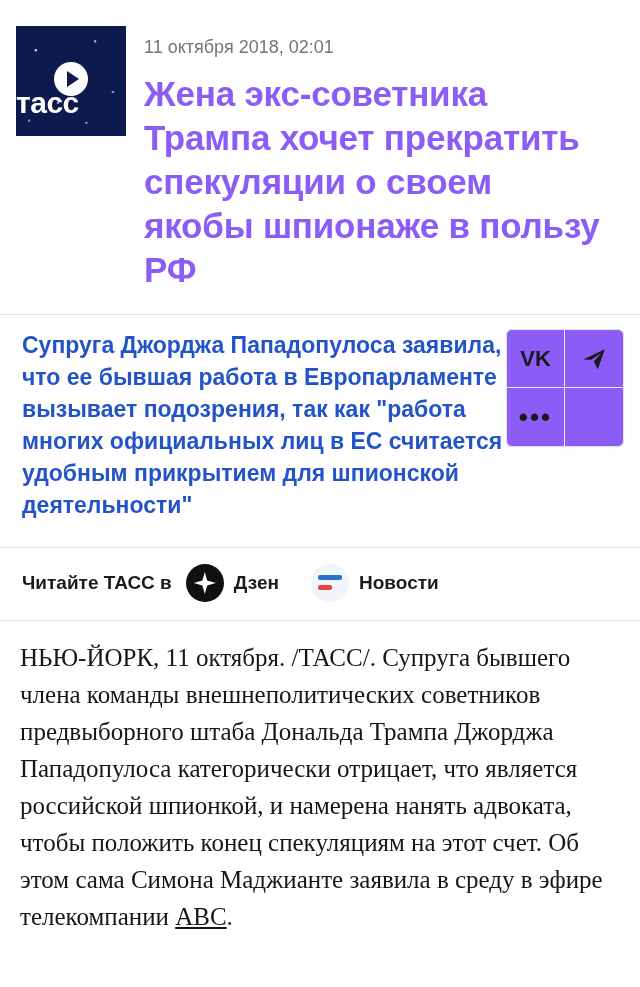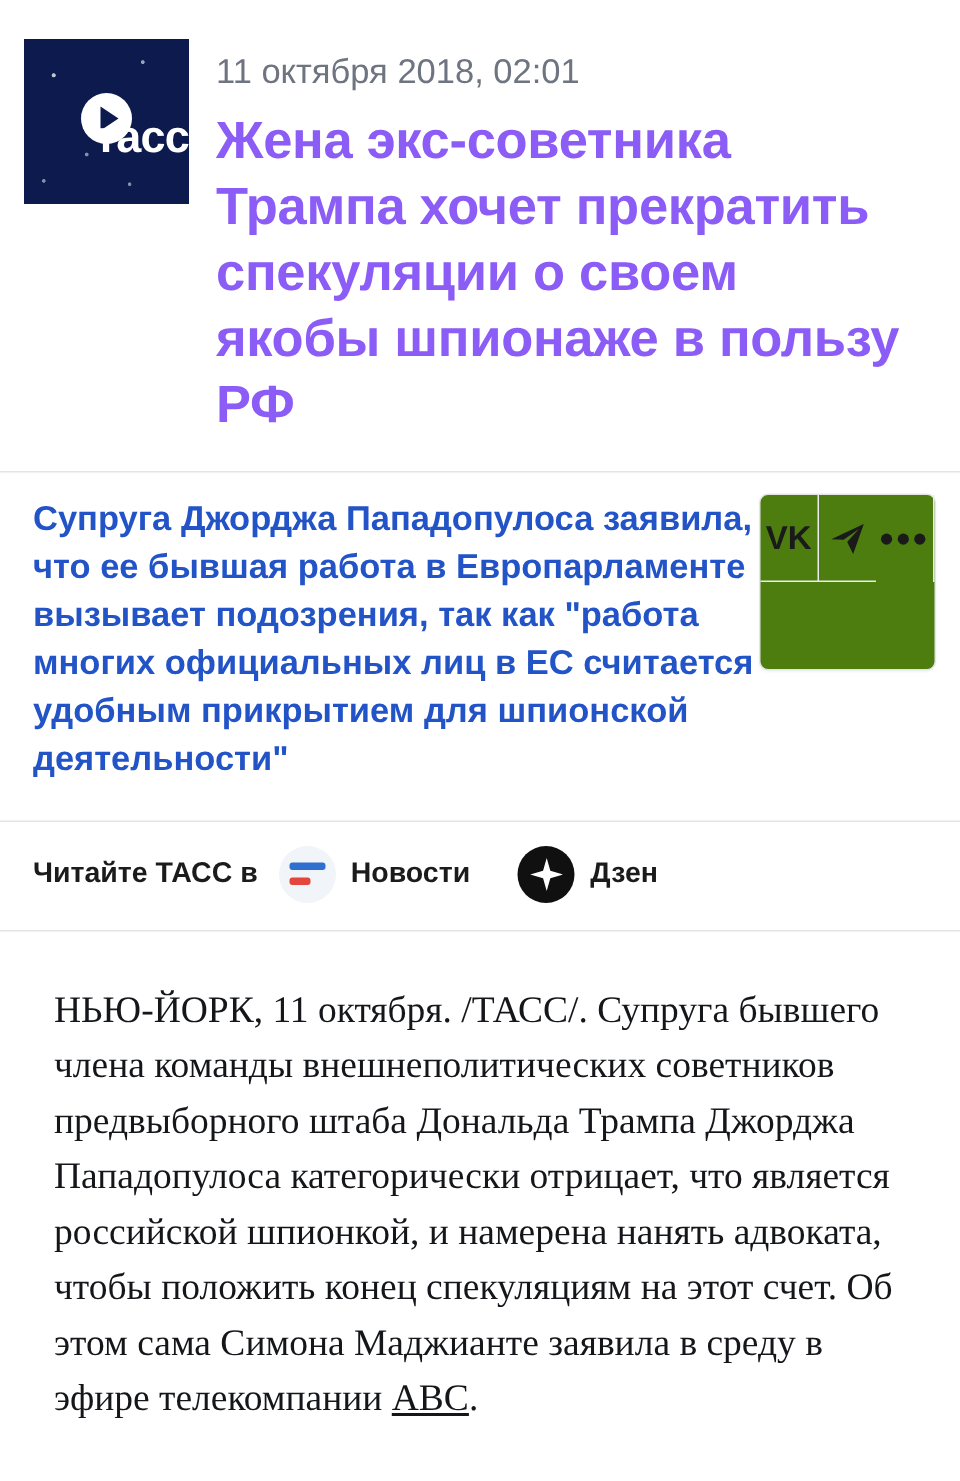--- a/index.html
+++ b/index.html
@@ -59,35 +59,35 @@
     left: 13px;
     top: 9px;
     border-left: 12px solid #0d1a4e;
     border-top: 8px solid transparent;
     border-bottom: 8px solid transparent;
   }
   .logo .wordmark {
     position: absolute;
     left: 0;
     right: 0;
-    bottom: 27px;
-    text-align: right;
+    bottom: 16px;
+    text-align: left;
     color: #ffffff;
     font-size: 30px;
     font-weight: bold;
     letter-spacing: -0.5px;
     font-family: "Liberation Sans", sans-serif;
   }
   .head-content {
     margin-left: 122px;
     padding-right: 8px;
   }
   .date {
     color: #6f7580;
-    font-size: 23px;
+    font-size: 18px;
     line-height: 22px;
     padding-top: 10px;
     margin-bottom: 14px;
   }
   .title {
     color: #8b5cf6;
     font-size: 35px;
     line-height: 44px;
     font-weight: bold;
     letter-spacing: -0.2px;
@@ -111,23 +111,23 @@
   }
   .share {
     position: absolute;
     right: 16px;
     top: 14px;
     width: 116px;
     height: 116px;
     border: 1px solid #e3e5e9;
     border-radius: 6px;
     display: grid;
-    grid-template-columns: 1fr 1fr 1fr;
+    grid-template-columns: 1fr 1fr;
     grid-template-rows: 1fr 1fr;
-    background: #4d7c0f;
+    background: #8b5cf6;
     box-shadow: 0 1px 2px rgba(0,0,0,.05);
   }
   .share div {
     display: flex;
     align-items: center;
     justify-content: center;
     color: #1a1a1a;
     font-size: 22px;
     font-weight: bold;
     border-right: 1px solid #e9ebee;
@@ -211,21 +211,21 @@
     color: #1b1b1b;
     font-size: 19px;
     font-weight: bold;
   }
   
   .article {
     padding: 18px 20px 0 20px;
     box-sizing: border-box;
   }
   .article p {
-    margin: 16px;
+    margin: 0;
     color: #14161a;
     font-family: "Liberation Serif", serif;
     font-size: 25px;
     line-height: 37px;
     text-align: left;
   }
   .article .u { text-decoration: underline; }
 </style>
 </head>
 <body>
@@ -256,27 +256,27 @@
         </svg>
       </div>
       <div class="dots">•••</div>
     </div>
   </div>
 
   <div class="readon">
     <div class="label">Читайте ТАСС в</div>
 
     <div class="svc">
+      <span class="zen-icon"></span>
+      <span class="svc-name">Дзен</span>
+    </div>
+
+    <div class="svc">
       <span class="news-icon"></span>
       <span class="svc-name">Новости</span>
     </div>
-
-    <div class="svc">
-      <span class="zen-icon"></span>
-      <span class="svc-name">Дзен</span>
-    </div>
   </div>
 
   <div class="article">
     <p><span>НЬЮ-ЙОРК, 11 октября. /ТАСС/. Супруга бывшего члена команды внешнеполитических советников предвыборного штаба Дональда Трампа Джорджа Пападопулоса категорически отрицает, что является российской шпионкой, и намерена нанять адвоката, чтобы положить конец спекуляциям на этот счет. Об этом сама Симона Маджианте заявила в среду в эфире телекомпании </span><a class="u" href="#" style="color:inherit;">ABC</a><span>.</span></p>
   </div>
 
 </div>
 
 </body></html>

